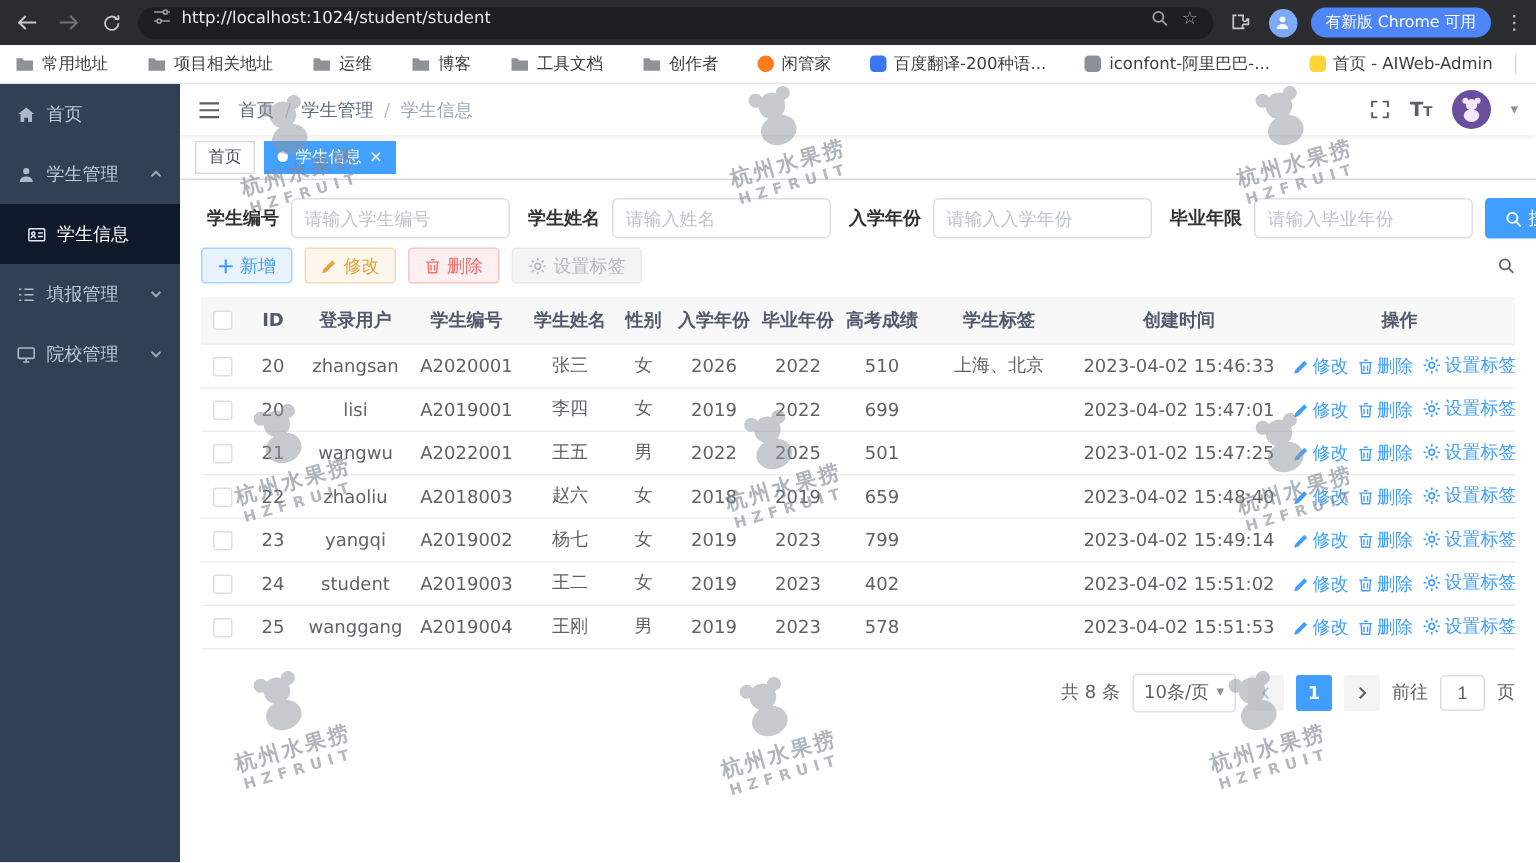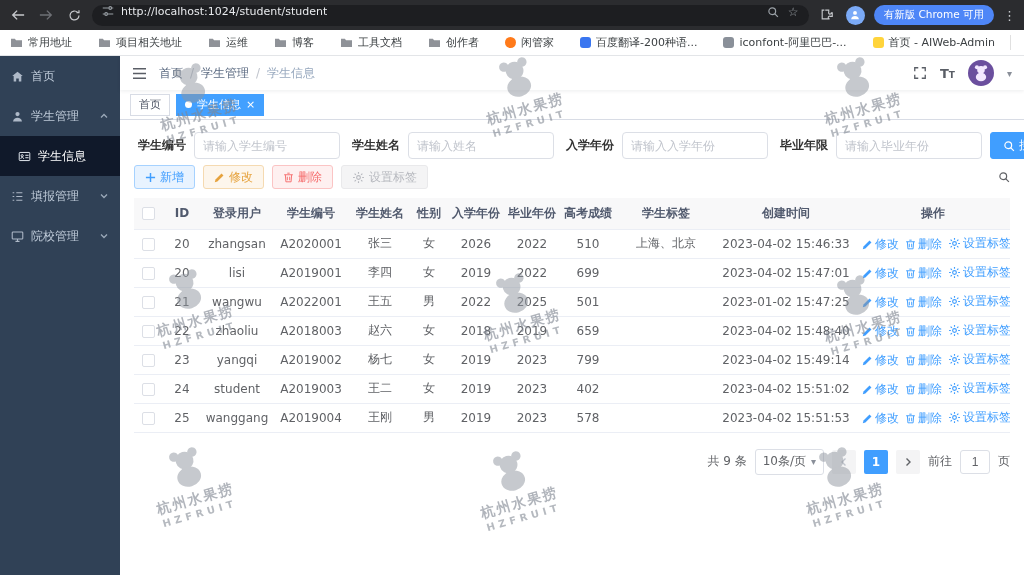--- a/index.html
+++ b/index.html
@@ -633,21 +633,21 @@
                     <svg width="13" height="13" viewBox="0 0 16 16" fill="none" stroke="currentColor" stroke-width="1.4">
                       <circle cx="8" cy="8" r="2.3"></circle>
                       <path d="M8 1.3v2.2M8 12.5v2.2M1.3 8h2.2M12.5 8h2.2M3.2 3.2l1.6 1.6M11.2 11.2l1.6 1.6M12.8 3.2l-1.6 1.6M4.8 11.2l-1.6 1.6"></path>
                     </svg>
                   </span>设置标签</a></td>
             </tr>
           </tbody>
       </table>
 
       <div class="pager">
-        <span>共 9 条</span>
+        <span>共 8 条</span>
         <span class="psize">
           <span>10条/页</span>
           <span class="caret">▾</span>
         </span>
         <span class="pbtn dis">
             <svg width="10" height="10" viewBox="0 0 10 10" fill="none" stroke="currentColor" stroke-width="1.4">
               <path d="M6.5 1.5L3 5l3.5 3.5"></path>
             </svg>
           </span>
         <span class="pnum">1</span>

